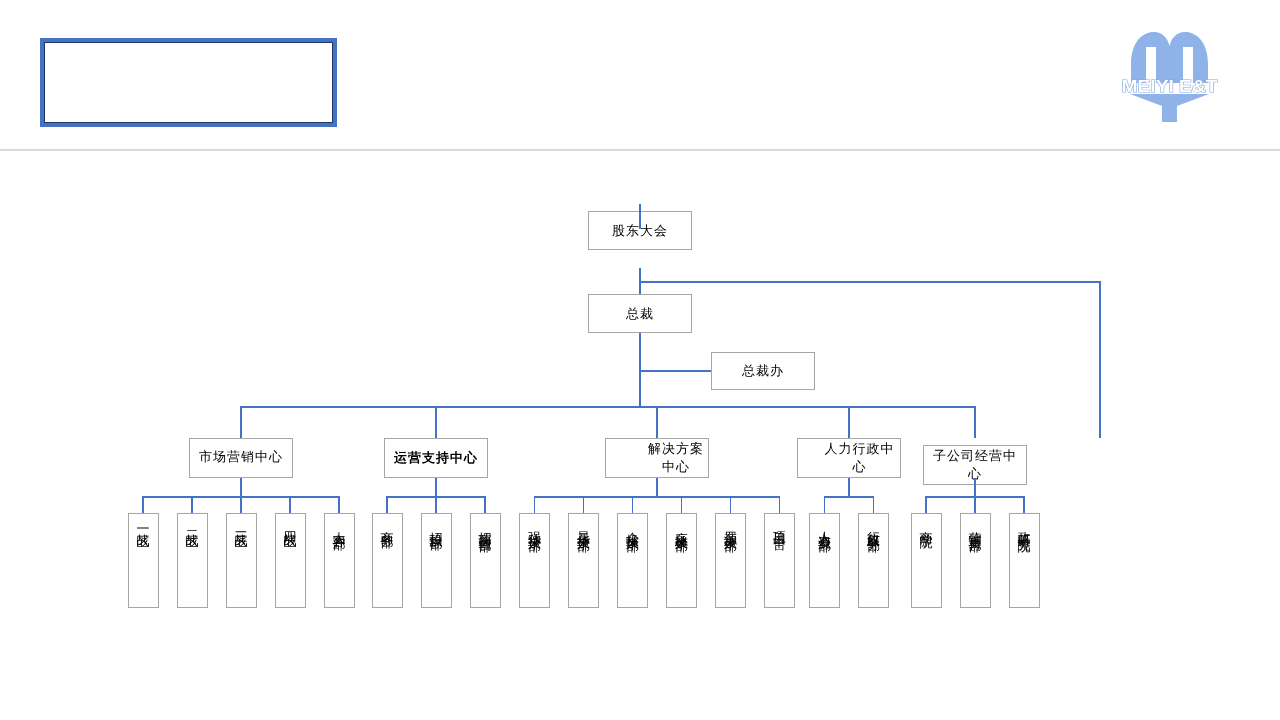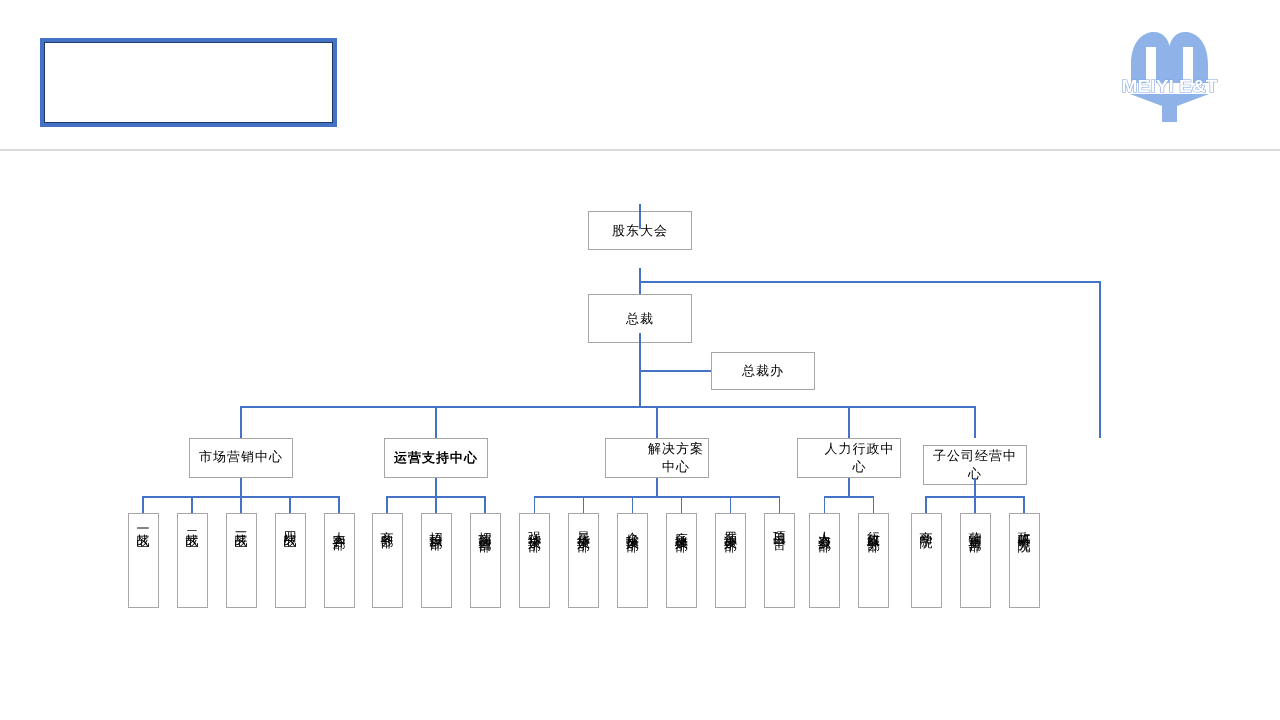--- a/index.html
+++ b/index.html
@@ -50,21 +50,21 @@
     <rect x="66" y="20" width="10" height="36" fill="#ffffff"></rect>
     <path fill="#8FB2E8" d="M13,67 L92,67 L60,79 L60,95 L45,95 L45,79 Z"></path>
     <text x="52.5" y="65" text-anchor="middle" font-size="16" font-weight="bold" fill="#ffffff" stroke="#7FA6E6" stroke-width="1" paint-order="stroke" textLength="96" lengthAdjust="spacingAndGlyphs" font-family="Liberation Sans, sans-serif">MEIYI E&amp;T</text>
   </svg>
 
   <div class="divider"></div>
 
   <div class="chart" id="chart">
       <div class="node" style="left: 588px; top: 165px; width: 104px; height: 39px; margin-top: 46px;">股东大会</div>
       <div class="line" style="left: 639.25px; top: 204px; width: 1.5px; height: 25px;"></div>
-      <div class="node" style="left: 588px; top: 294px; width: 104px; height: 49px;">总裁</div>
+      <div class="node" style="left: 588px; top: 294px; width: 104px; height: 39px;">总裁</div>
       <div class="line" style="left: 639.25px; top: 268px; width: 1.5px; height: 26px;"></div>
       <div class="line" style="left: 639.25px; top: 333px; width: 1.5px; height: 74px;"></div>
       <div class="line" style="left: 639.25px; top: 370.25px; width: 72.5px; height: 1.5px;"></div>
       <div class="node" style="left: 711px; top: 352px; width: 104px; height: 38px;">总裁办</div>
       <div class="line" style="left: 639.25px; top: 281.25px; width: 461.5px; height: 1.5px;"></div>
       <div class="line" style="left: 1099.25px; top: 282px; width: 1.5px; height: 156px;"></div>
       <div class="line" style="left: 240.25px; top: 406.25px; width: 735.5px; height: 1.5px;"></div>
       <div class="line" style="left: 240.25px; top: 407px; width: 1.5px; height: 31px;"></div>
       <div class="node" style="left: 189px; top: 438px; width: 104px; height: 40px; font-family: Liberation Mono, monospace;">市场营销中心</div>
       <div class="line" style="left: 240.25px; top: 478px; width: 1.5px; height: 19px;"></div>

